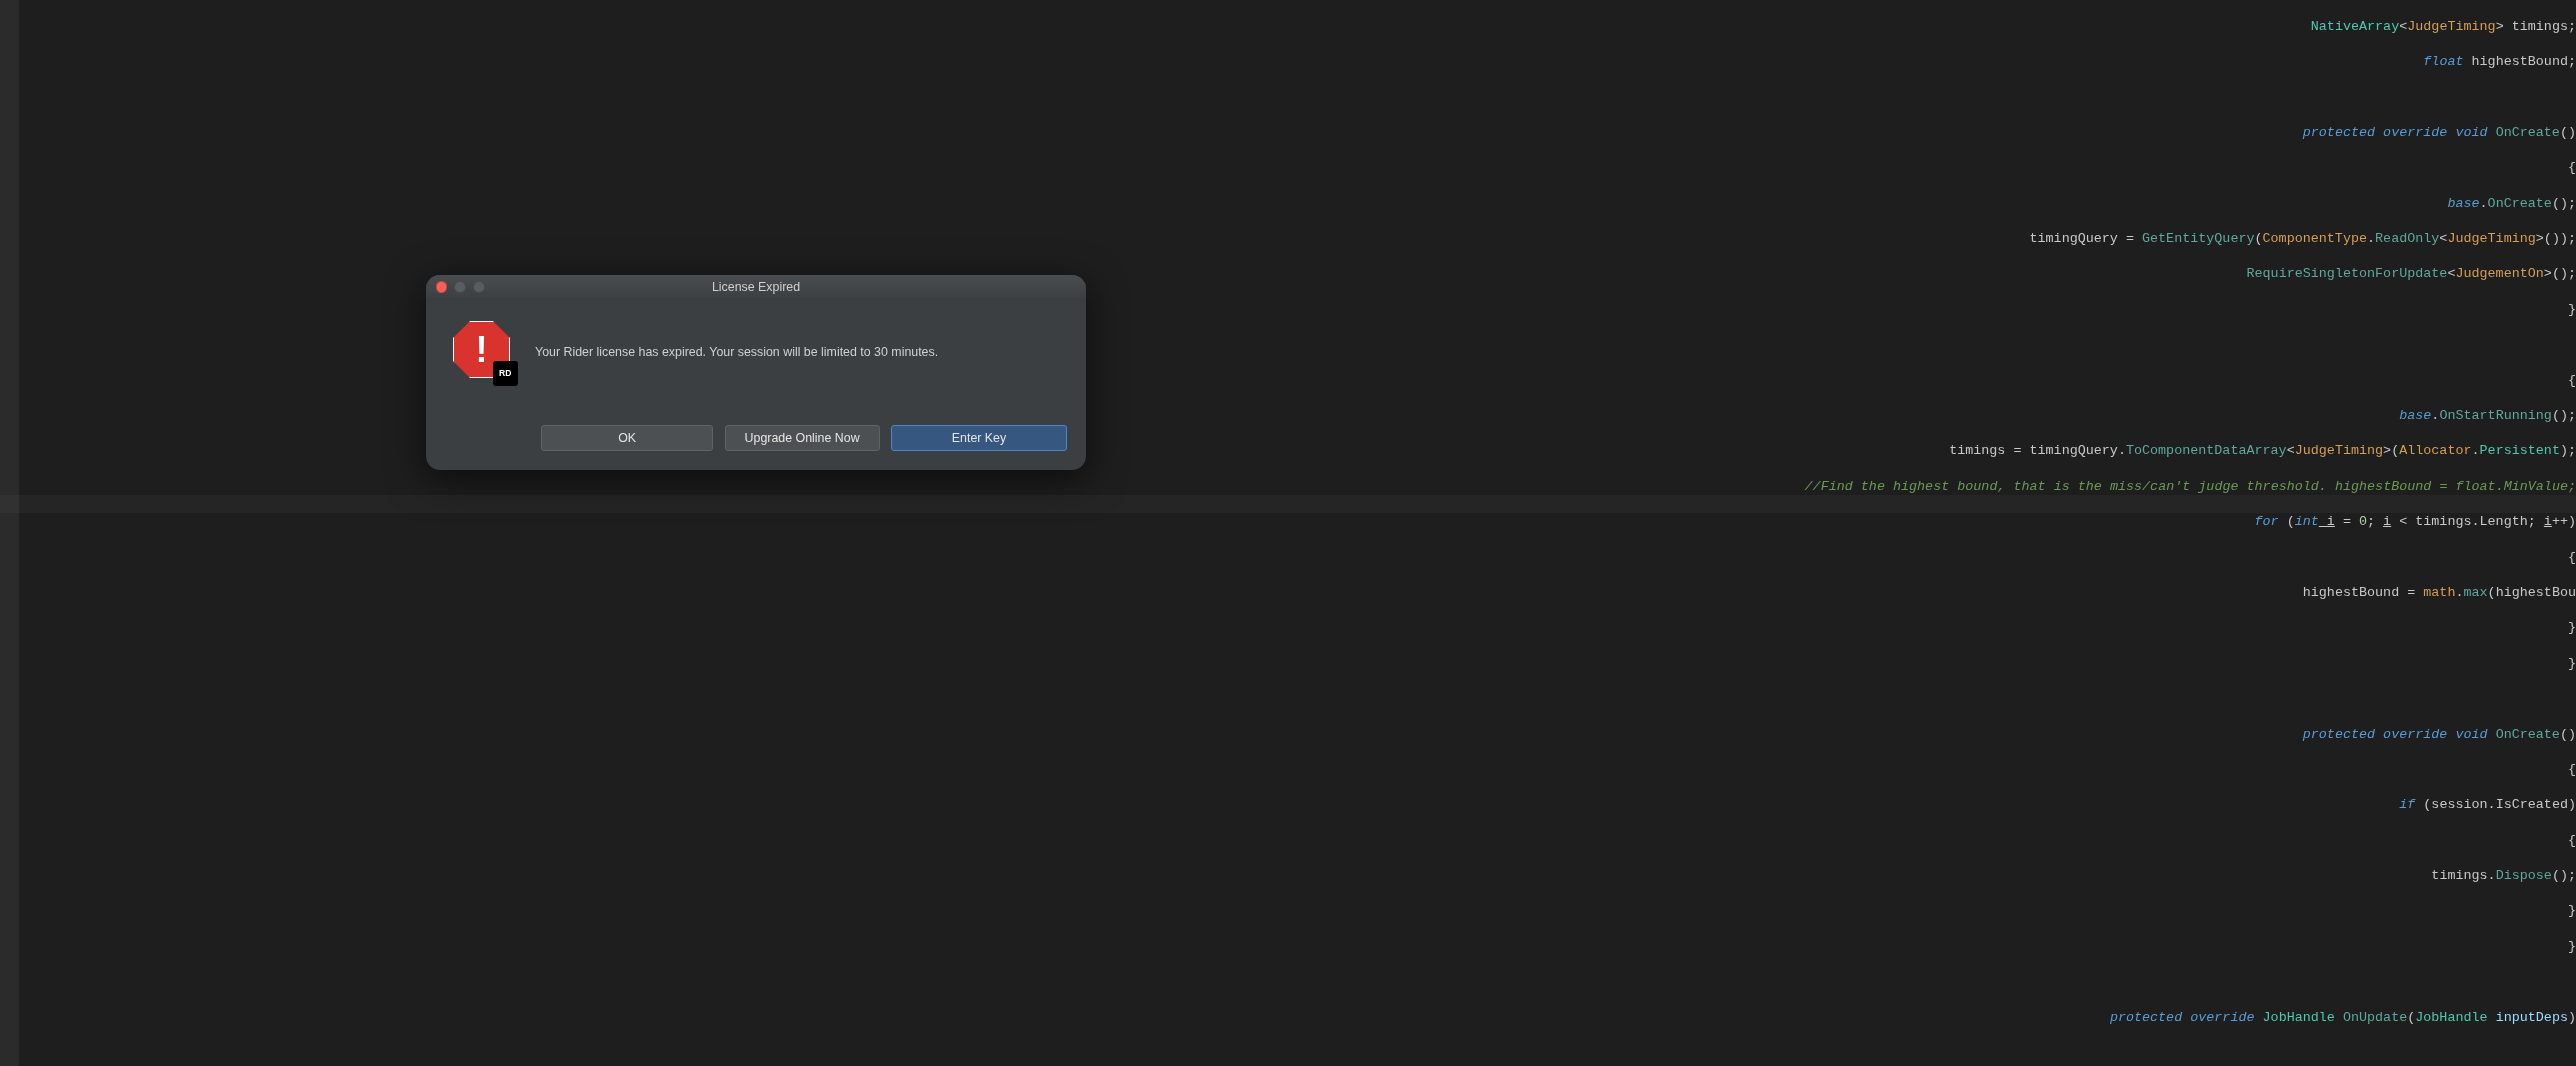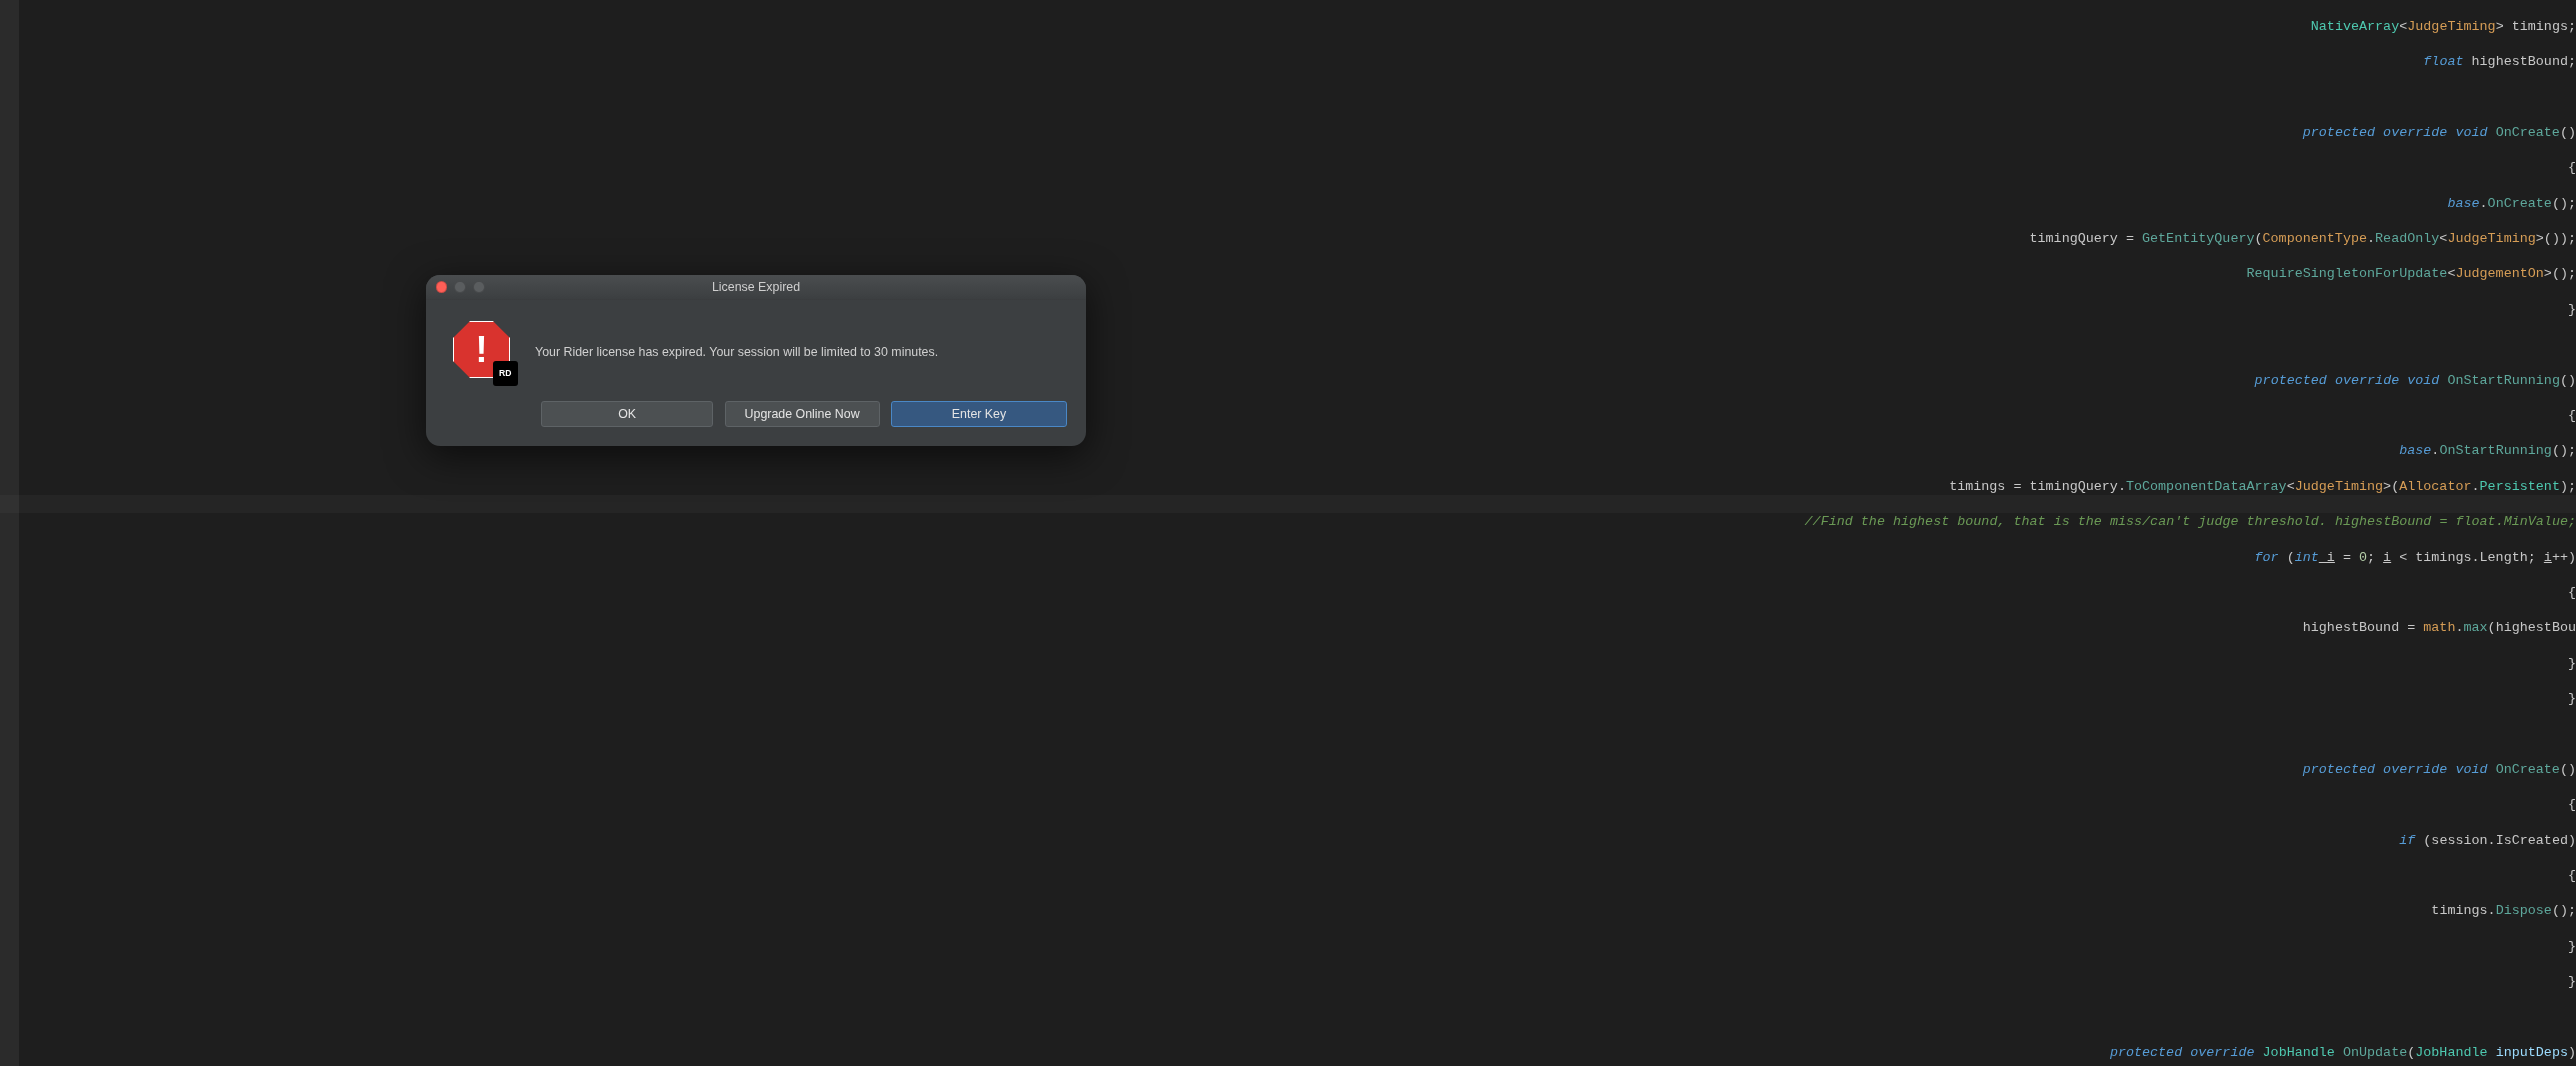--- a/index.html
+++ b/index.html
@@ -153,20 +153,21 @@
   .dlg-btn {
     min-width: 114px;
     padding: 4.8px 19px;
     font-size: 12.4px;
     color: #e4e4e4;
     background: #4c5052;
     border: 1px solid #5e6366;
     border-radius: 2.9px;
     cursor: pointer;
     text-align: center;
+    margin-top: 24px;
   }
   .dlg-btn.ok { width: 172px; }
   .dlg-btn.primary {
     background: #365880;
     border: 1.9px solid #4a88c7;
     width: 176px;
   }
 </style>
 </head>
 <body>
@@ -178,21 +179,20 @@
 <div class="line"><span class="type">NativeArray</span><span class="punc">&lt;</span><span class="class">JudgeTiming</span><span class="punc">&gt; timings;</span></div>
 <div class="line"><span class="kw">float</span><span class="ident"> highestBound;</span></div>
 <div class="line"></div>
 <div class="line"><span class="kw">protected override void </span><span class="method">OnCreate</span><span class="punc">()</span></div>
 <div class="line"><span class="punc">{</span></div>
 <div class="line">    <span class="kw">base</span><span class="punc">.</span><span class="method">OnCreate</span><span class="punc">();</span></div>
 <div class="line">    <span class="ident">timingQuery = </span><span class="method">GetEntityQuery</span><span class="punc">(</span><span class="class">ComponentType</span><span class="punc">.</span><span class="method">ReadOnly</span><span class="punc">&lt;</span><span class="class">JudgeTiming</span><span class="punc">&gt;());</span></div>
 <div class="line">    <span class="method">RequireSingletonForUpdate</span><span class="punc">&lt;</span><span class="class">JudgementOn</span><span class="punc">&gt;();</span></div>
 <div class="line"><span class="punc">}</span></div>
 <div class="line"></div>
-<div class="line"><span class="kw">protected override void </span><span class="method">OnStartRunning</span><span class="punc">()</span></div>
 <div class="line"><span class="punc">{</span></div>
 <div class="line">    <span class="kw">base</span><span class="punc">.</span><span class="method">OnStartRunning</span><span class="punc">();</span></div>
 <div class="line">    <span class="ident">timings = timingQuery.</span><span class="method">ToComponentDataArray</span><span class="punc">&lt;</span><span class="class">JudgeTiming</span><span class="punc">&gt;(</span><span class="class">Allocator</span><span class="punc">.</span><span class="teal">Persistent</span><span class="punc">);</span></div>
 <div class="line">    <span class="comment">//Find the highest bound, that is the miss/can't judge threshold. highestBound = float.MinValue;</span></div>
 <div class="line">    <span class="kw">for </span><span class="punc">(</span><span class="kw">int</span><span class="ident" style="text-decoration:underline"> i</span><span class="punc"> = </span><span class="num">0</span><span class="punc">; </span><span class="ident" style="text-decoration:underline">i</span><span class="ident"> &lt; timings.Length; </span><span class="ident" style="text-decoration:underline">i</span><span class="punc">++)</span></div>
 <div class="line">    <span class="punc">{</span></div>
 <div class="line">        <span class="ident">highestBound = </span><span class="class">math</span><span class="punc">.</span><span class="method">max</span><span class="ident">(highestBou</span></div>
 <div class="line">    <span class="punc">}</span></div>
 <div class="line"><span class="punc">}</span></div>
 <div class="line"></div>

